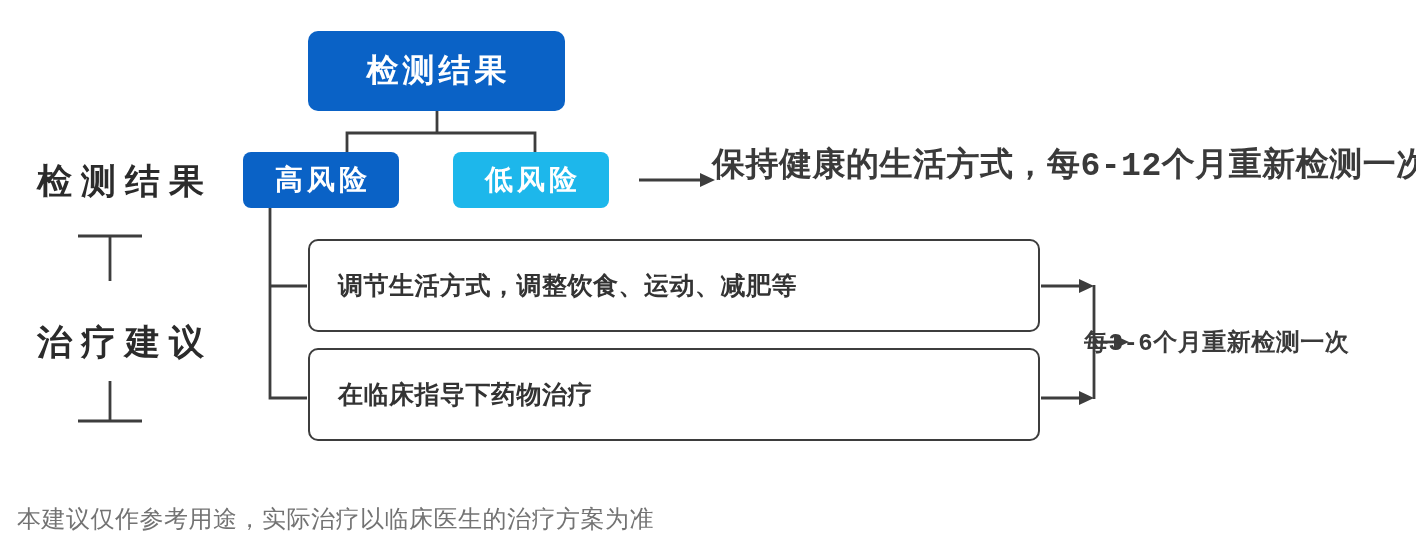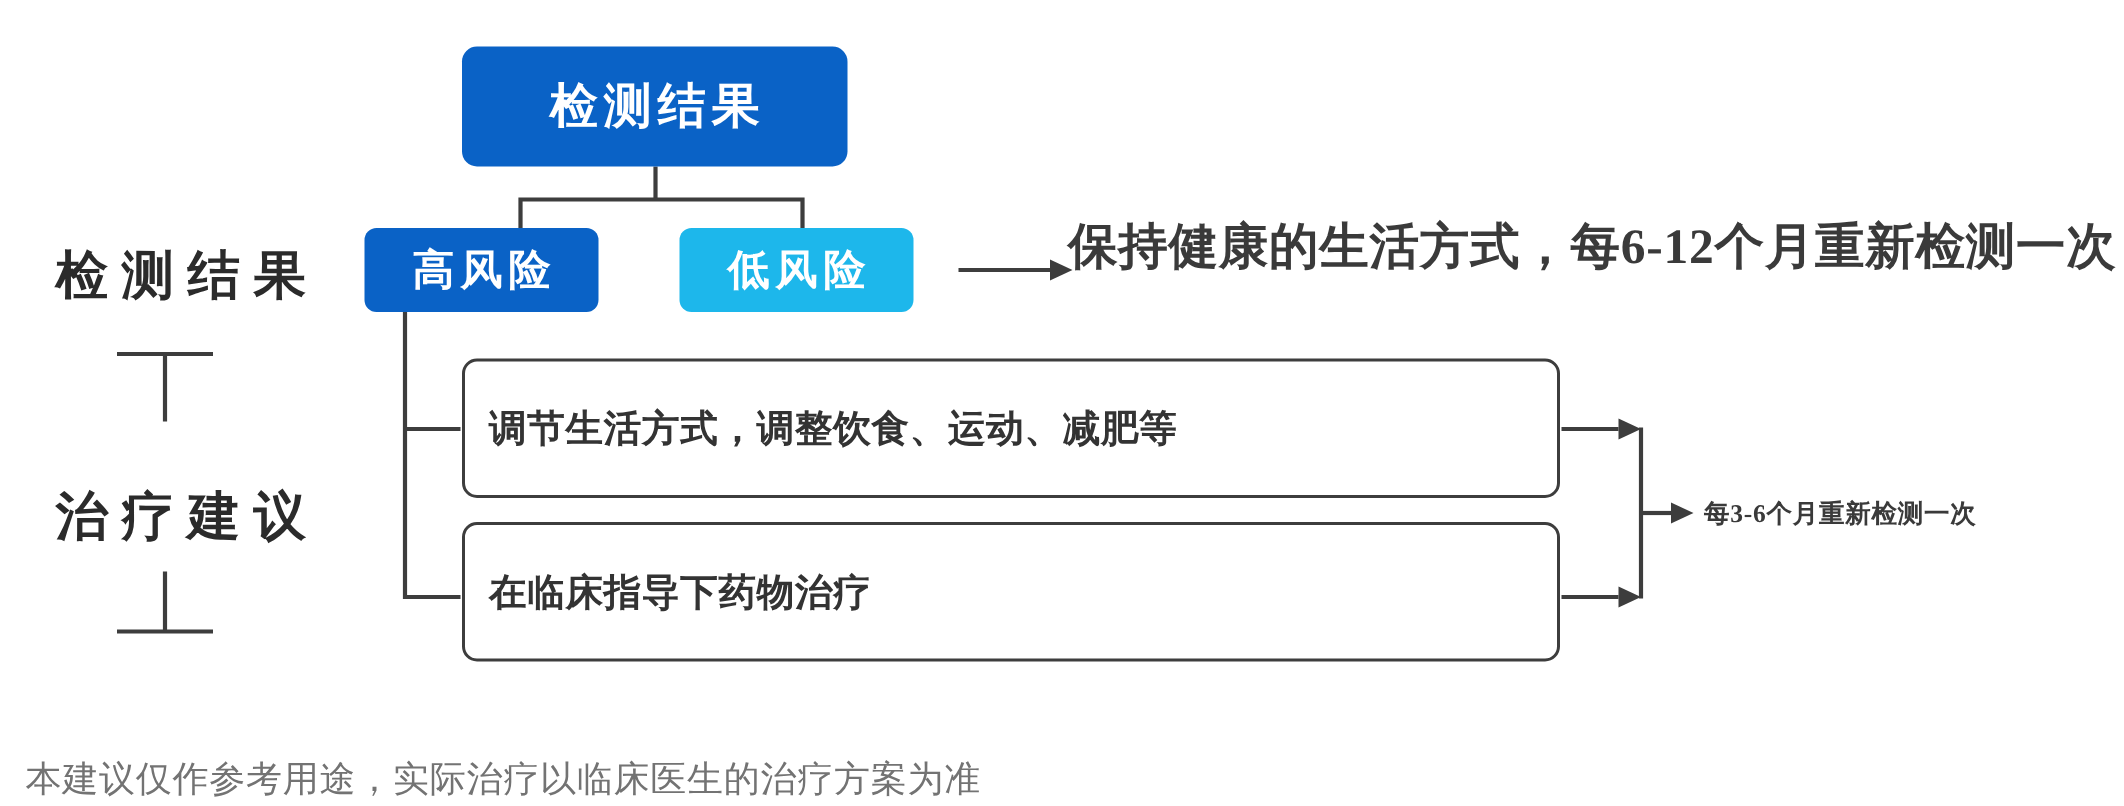--- a/index.html
+++ b/index.html
@@ -1,21 +1,21 @@
 <!DOCTYPE html>
 <html><head>
 <meta charset="utf-8">
 <style>
   html, body { margin: 0; padding: 0; background: #ffffff; }
   .canvas {
     position: relative;
     width: 1416px;
     height: 537px;
     background: #ffffff;
-    font-family: Liberation Serif, serif;
+    font-family: Liberation Mono, monospace;
     overflow: hidden;
     color: #333333;
   }
   .connector-svg {
     position: absolute;
     left: 0; top: 0;
     width: 1416px; height: 537px;
     pointer-events: none;
   }
   .connector-svg path, .connector-svg line {
@@ -58,21 +58,21 @@
   .treatment-node {
     position: absolute;
     left: 308px;
     width: 732px; height: 93px;
     background: #ffffff;
     border: 2.6px solid #3d3d3d;
     border-radius: 10px;
     box-sizing: border-box;
     display: flex;
     align-items: center;
-    padding-left: 16px;
+    padding-left: 28px;
     font-size: 25px;
     font-weight: bold;
     color: #333333;
     letter-spacing: 0.5px;
   }
   .treatment-1 { top: 239px; }
   .treatment-2 { top: 348px; }
   .side-label {
     position: absolute;
     left: 37px;
@@ -92,22 +92,22 @@
     font-weight: bold;
     color: #3a3a3a;
     white-space: nowrap;
   }
   .advice-low {
     left: 712px; top: 136px; height: 56px;
     font-size: 33px;
     letter-spacing: 0.5px;
   }
   .advice-retest {
-    left: 1136px; top: 314px; height: 56px;
-    font-size: 17px;
+    left: 1084px; top: 314px; height: 56px;
+    font-size: 24px;
     letter-spacing: 0.5px;
   }
   .disclaimer {
     position: absolute;
     left: 17px; top: 503px;
     font-size: 24px;
     color: #737373;
     letter-spacing: 0.5px;
     white-space: nowrap;
   }

